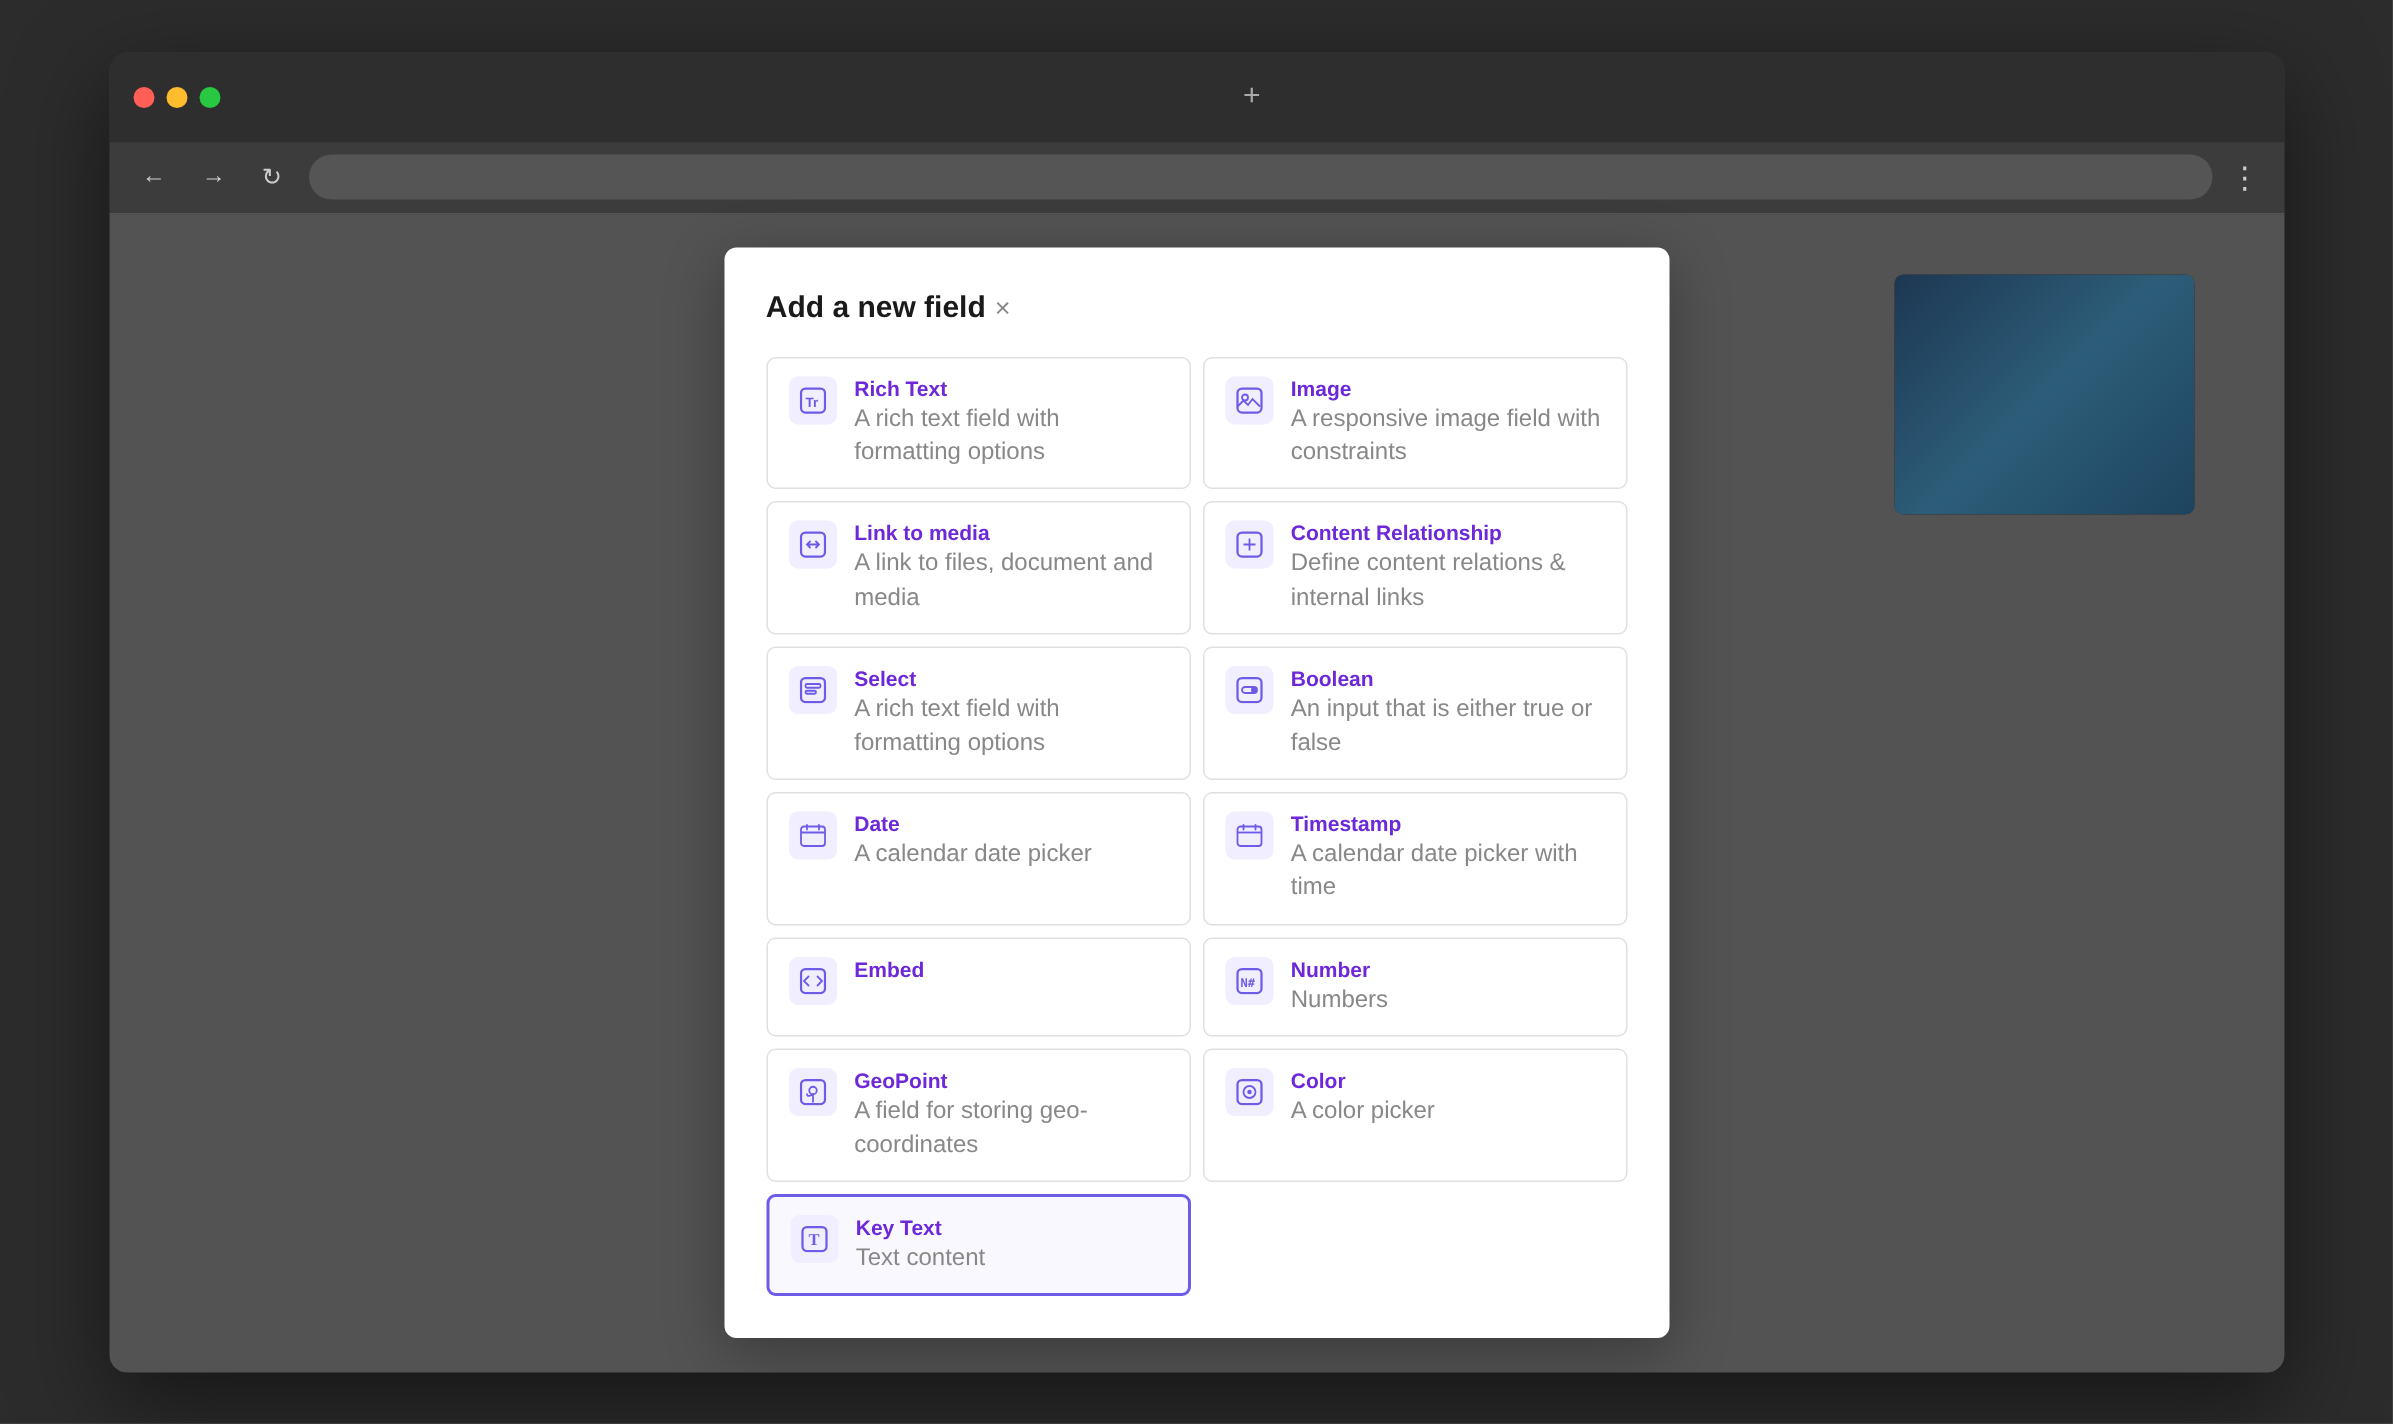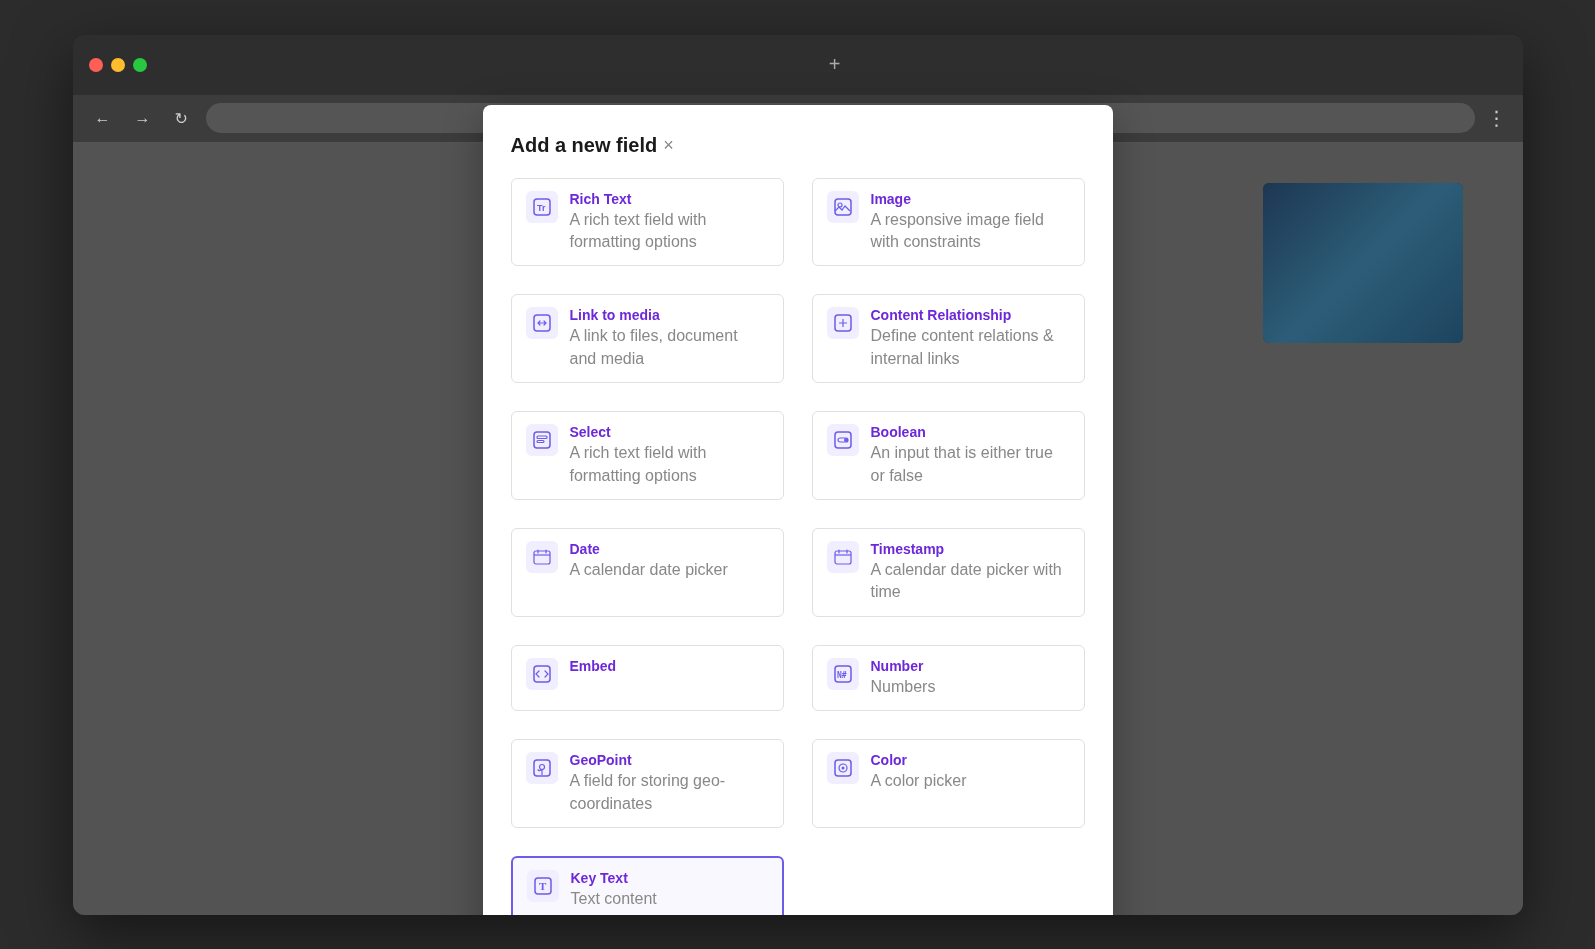--- a/index.html
+++ b/index.html
@@ -171,21 +171,21 @@
       border: none;
       font-size: 18px;
       color: #888;
       cursor: pointer;
       padding: 2px 6px;
     }
 
     .field-grid {
       display: grid;
       grid-template-columns: 1fr 1fr;
-      gap: 28px;
+      gap: 8px;
     }
 
     .field-item {
       border: 1.5px solid #e0e0e0;
       border-radius: 6px;
       padding: 12px 14px;
       display: flex;
       align-items: flex-start;
       gap: 12px;
       cursor: pointer;

